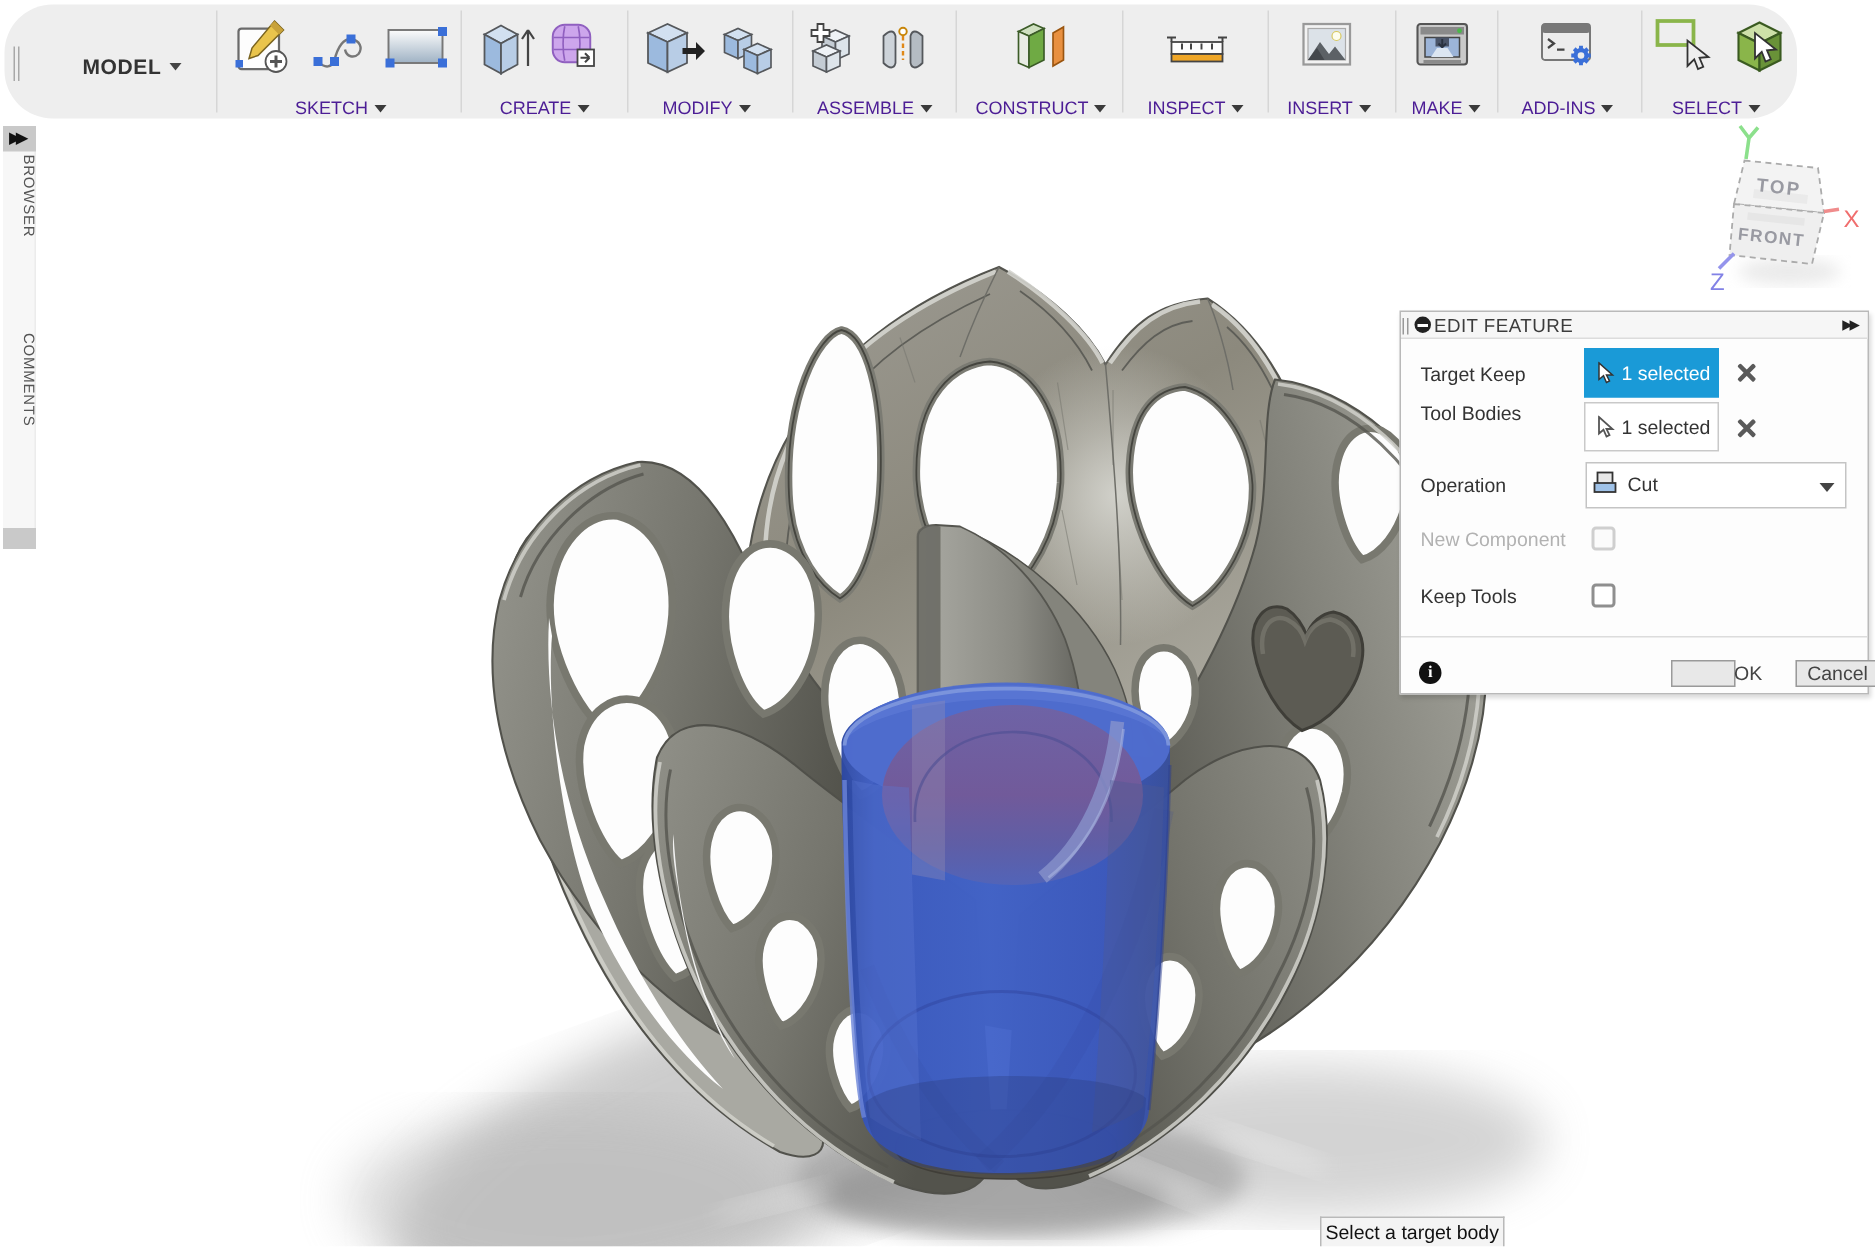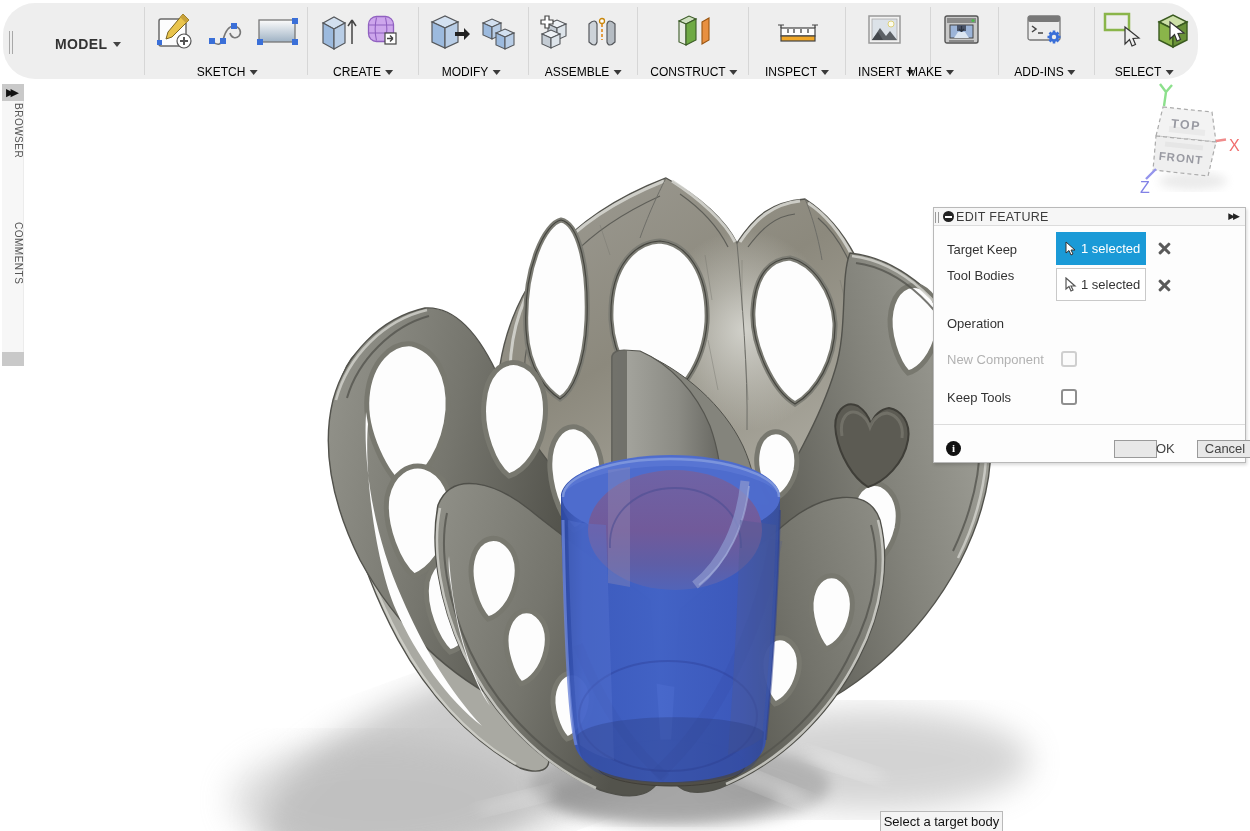--- a/index.html
+++ b/index.html
@@ -5,21 +5,21 @@
 * { margin:0; padding:0; box-sizing:border-box; }
 html,body { width:1250px; height:831px; background:#fff; font-family:"Liberation Sans", sans-serif; overflow:hidden; }
 #stage { position:relative; width:1250px; height:831px; background:#fff; }
 
 #toolbar { position:absolute; left:3px; top:3px; width:1195px; height:76px; background:#eeeeee;border-radius:32px; }
 .tbsep { position:absolute; top:4px; bottom:4px; width:1px; background:#d6d6d6; }
 .grip { position:absolute; left:6px; top:28px; width:4px; height:23px;
   border-left:1px solid #a8a8a8; border-right:1px solid #a8a8a8; }
 #modelbtn { position:absolute; left:52px; top:33px; font-size:14px; font-weight:bold; color:#333; letter-spacing:0.4px;}
 .caret { display:inline-block; width:0; height:0; border-left:4px solid transparent; border-right:4px solid transparent; border-top:5px solid #444; margin-left:5px; vertical-align:2px;}
-.gl { position:absolute; top:62px; font-size:12px; color:#000000; white-space:nowrap; transform:translateX(-50%); }
+.gl { position:absolute; top:62px; font-size:12px; color:#4c1d95; white-space:nowrap; transform:translateX(-50%); }
 .gl .caret{ border-top-color:#3a3a3a; margin-left:4px; vertical-align:1px;}
 
 #leftstrip { position:absolute; left:2px; top:84px; width:22px; height:281px; background:#f7f7f7; border-right:1px solid #ececec;}
 #ltop { position:absolute; left:2px; top:84px; width:22px; height:17px; background:#c9c9c9; color:#111; font-size:11px; letter-spacing:-4px; text-align:left; padding-left:4px; line-height:16px;}
 #lbot { position:absolute; left:2px; top:352px; width:22px; height:14px; background:#c9c9c9;}
 .vtext { position:absolute; left:2px; width:22px; color:#555; font-size:10px; letter-spacing:0.5px; writing-mode:vertical-rl; text-align:center;}
 
 #dlg { position:absolute; left:933px; top:207px; width:313px; height:256px; background:#fdfdfd; border:1px solid #b9b9b9; box-shadow:1px 2px 3px rgba(0,0,0,0.15); font-size:13px; color:#333;}
 #dlgtitle { position:absolute; left:0; top:0; right:0; height:18px; border-bottom:1px solid #dcdcdc; background:#f6f6f6;}
 #dlgtitle .txt { position:absolute; left:22px; top:2px; font-size:12.5px; color:#3c3c3c; letter-spacing:0.3px;}
@@ -270,21 +270,21 @@
     <div class="tbsep" style="left:927px"></div>
     <div class="tbsep" style="left:995px"></div>
     <div class="tbsep" style="left:1091px"></div>
     <div class="gl" style="left:224px">SKETCH<span class="caret"></span></div>
     <div class="gl" style="left:360px">CREATE<span class="caret"></span></div>
     <div class="gl" style="left:468px">MODIFY<span class="caret"></span></div>
     <div class="gl" style="left:580px">ASSEMBLE<span class="caret"></span></div>
     <div class="gl" style="left:691px">CONSTRUCT<span class="caret"></span></div>
     <div class="gl" style="left:794px">INSPECT<span class="caret"></span></div>
     <div class="gl" style="left:883px">INSERT<span class="caret"></span></div>
-    <div class="gl" style="left:928px">MAKE<span class="caret"></span></div>
+    <div class="gl" style="left:961px">MAKE<span class="caret"></span></div>
     <div class="gl" style="left:1042px">ADD-INS<span class="caret"></span></div>
     <div class="gl" style="left:1141px">SELECT<span class="caret"></span></div>
     <svg id="icons" width="1198" height="76" viewBox="0 0 1198 76" style="position:absolute;left:0;top:0;">
         <g transform="translate(3,0)">
 
       <g transform="translate(152,10)">
         <rect x="1" y="6" width="27" height="27" rx="2" fill="#fdfdfd" stroke="#6a6a6a" stroke-width="1.5"></rect>
         <rect x="-1" y="27" width="5" height="5" fill="#3a6fd8"></rect>
         <path d="M25,1 L31,7 L14,24 L8,26 L10,19 Z" fill="#e9c44c" stroke="#7a6420" stroke-width="1"></path>
         <path d="M25,1 L31,7 L28,10 L22,4 Z" fill="#c8a23a"></path>
@@ -464,20 +464,28 @@
     <div id="selb1" class="selbtn"><svg width="13" height="16" viewBox="0 0 13 16">
           <path d="M2,1 L2,12 L5,9.5 L7,14 L9,13 L7,9 L11,9 Z" fill="#fff" stroke="#333" stroke-width="1"></path>
         </svg>1 selected</div>
     <div class="xico" style="left:222px; top:33px;"></div>
     <div class="dlbl" style="top:60px">Tool Bodies</div>
     <div id="selb2" class="selbtn"><svg width="13" height="16" viewBox="0 0 13 16">
           <path d="M2,1 L2,12 L5,9.5 L7,14 L9,13 L7,9 L11,9 Z" fill="#fff" stroke="#555" stroke-width="1.2"></path>
         </svg>1 selected</div>
     <div class="xico" style="left:222px; top:70px;"></div>
     <div class="dlbl" style="top:108px">Operation</div>
+    <div id="opbox">
+      <svg width="18" height="18" viewBox="0 0 18 18" style="position:absolute;left:4px;top:5px;">
+        <rect x="3" y="1" width="10" height="9" fill="#e8e8e8" stroke="#333" stroke-width="1.2"></rect>
+        <rect x="1" y="8" width="14" height="6" fill="#9fc2e8" stroke="#333" stroke-width="1.2"></rect>
+      </svg>
+      <div class="optxt">Cut</div>
+      <div class="ddc"></div>
+    </div>
     <div class="dlbl" style="top:144px; color:#b2b2b2;">New Component</div>
     <div id="chk1" class="chk"></div>
     <div class="dlbl" style="top:182px">Keep Tools</div>
     <div id="chk2" class="chk"></div>
     <div id="dlgsep"></div>
     <div id="infoico">i</div>
     <div id="okbtn" class="dbtn">OK</div>
     <div id="cancelbtn" class="dbtn">Cancel</div>
   </div>
 

